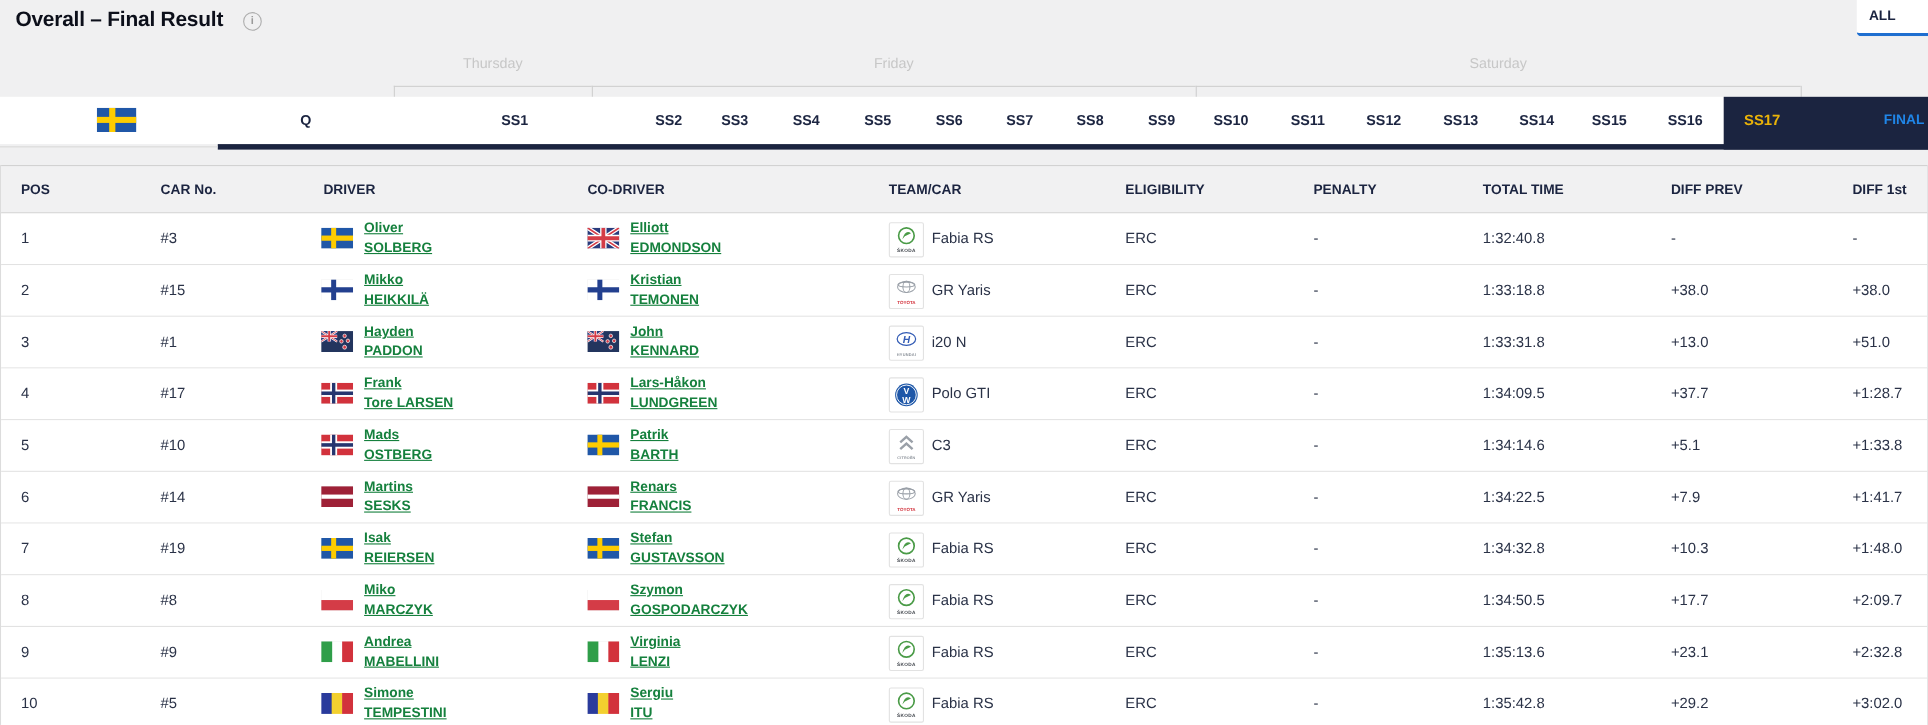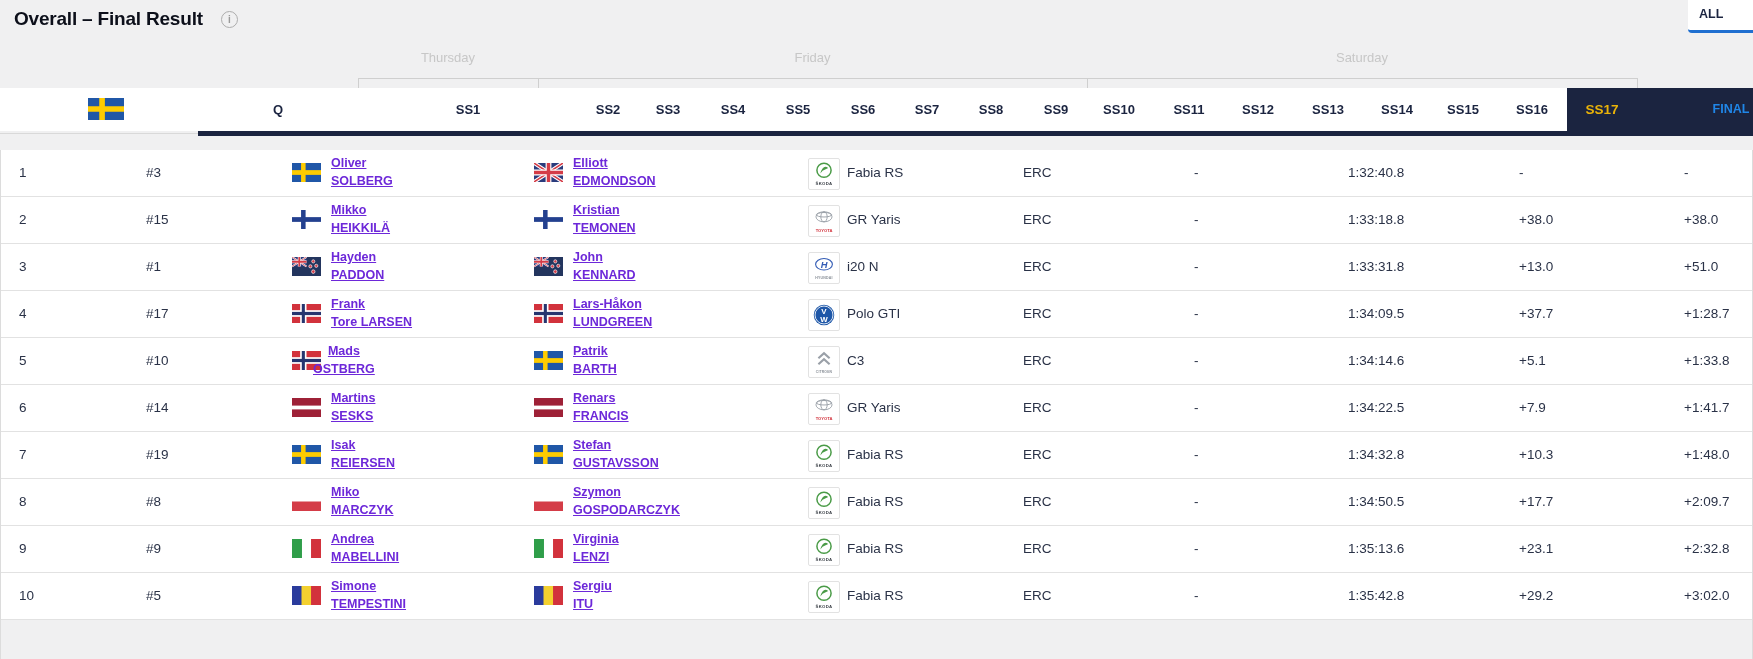--- a/index.html
+++ b/index.html
@@ -36,21 +36,21 @@
   
   .table-area{position:absolute;left:0;top:150px;width:1751px;bottom:0;
     border-left:1px solid #dcdcdc;border-right:1px solid #dcdcdc;}
   .thead{position:relative;height:42px;background:#f1f1f2;
     border-top:1px solid #d2d2d2;border-bottom:1px solid #d2d2d2;}
   .th{position:absolute;top:0;line-height:42px;font-size:12.5px;font-weight:bold;color:#1b2440;white-space:nowrap;}
   .row{position:relative;height:46px;background:#fff;border-bottom:1px solid #e2e2e2;}
   .cell{position:absolute;line-height:46px;font-size:13.5px;color:#2a3247;white-space:nowrap;}
   .flag{position:absolute;top:13px;width:29px;height:19px;line-height:0;box-shadow:inset 0 0 0 1px rgba(0,0,0,.08);}
   .nameblock{position:absolute;top:5px;display:flex;flex-direction:column;gap:2px;}
-  .nameblock a{font-size:12.5px;font-weight:bold;color:#6d28d9;text-decoration:underline;cursor:pointer;line-height:16px;}
+  .nameblock a{font-size:12.5px;font-weight:bold;color:#15803d;text-decoration:underline;cursor:pointer;line-height:16px;}
   .logo{position:absolute;top:8px;width:30px;height:30px;background:#fff;border:1px solid #e2e2e2;
     border-radius:2px;line-height:0;}
   .carname{position:absolute;line-height:46px;font-size:13.5px;color:#2a3247;white-space:nowrap;}
 </style>
 </head>
 <body>
 
 <div class="page">
 
   <div class="title-row">
@@ -85,20 +85,32 @@
   </div>
   <div class="stage-underline-dark"></div>
   <div class="stage-underline-light"></div>
 
   <div class="dark-tab">
     <span class="ss17">SS17</span>
     <span class="final">FINAL</span>
   </div>
 
   <div class="table-area">
+    <div class="thead" id="thead">
+        <span class="th" style="left: 18px;">POS</span>
+        <span class="th" style="left: 145px;">CAR No.</span>
+        <span class="th" style="left: 293px;">DRIVER</span>
+        <span class="th" style="left: 533px;">CO-DRIVER</span>
+        <span class="th" style="left: 807px;">TEAM/CAR</span>
+        <span class="th" style="left: 1022px;">ELIGIBILITY</span>
+        <span class="th" style="left: 1193px;">PENALTY</span>
+        <span class="th" style="left: 1347px;">TOTAL TIME</span>
+        <span class="th" style="left: 1518px;">DIFF PREV</span>
+        <span class="th" style="left: 1683px;">DIFF 1st</span>
+      </div>
     <div id="rows">
   <div class="row">
     <span class="cell" style="left: 18px;">1</span>
     <span class="cell" style="left: 145px;">#3</span>
     <span class="flag" style="left: 291px;"><svg viewBox="0 0 32 20" width="29" height="19" preserveAspectRatio="none">
               <rect width="32" height="20" fill="#2057a7"></rect>
               <rect x="10" width="5" height="20" fill="#fecc00"></rect>
               <rect y="7.5" width="32" height="5" fill="#fecc00"></rect>
             </svg></span>
     <span class="nameblock" style="left: 330px;">
@@ -264,21 +276,21 @@
   <div class="row">
     <span class="cell" style="left: 18px;">5</span>
     <span class="cell" style="left: 145px;">#10</span>
     <span class="flag" style="left: 291px;"><svg viewBox="0 0 32 20" width="29" height="19" preserveAspectRatio="none">
               <rect width="32" height="20" fill="#d2323c"></rect>
               <rect x="9" width="7" height="20" fill="#fff"></rect>
               <rect y="6.5" width="32" height="7" fill="#fff"></rect>
               <rect x="10.8" width="3.4" height="20" fill="#26356f"></rect>
               <rect y="8.3" width="32" height="3.4" fill="#26356f"></rect>
             </svg></span>
-    <span class="nameblock" style="left: 312px; text-align: center;">
+    <span class="nameblock" style="left: 330px;">
       <a>Mads</a>
       <a>OSTBERG</a>
     </span>
     <span class="flag" style="left: 533px;"><svg viewBox="0 0 32 20" width="29" height="19" preserveAspectRatio="none">
               <rect width="32" height="20" fill="#2057a7"></rect>
               <rect x="10" width="5" height="20" fill="#fecc00"></rect>
               <rect y="7.5" width="32" height="5" fill="#fecc00"></rect>
             </svg></span>
     <span class="nameblock" style="left: 572px;">
       <a>Patrik</a>

